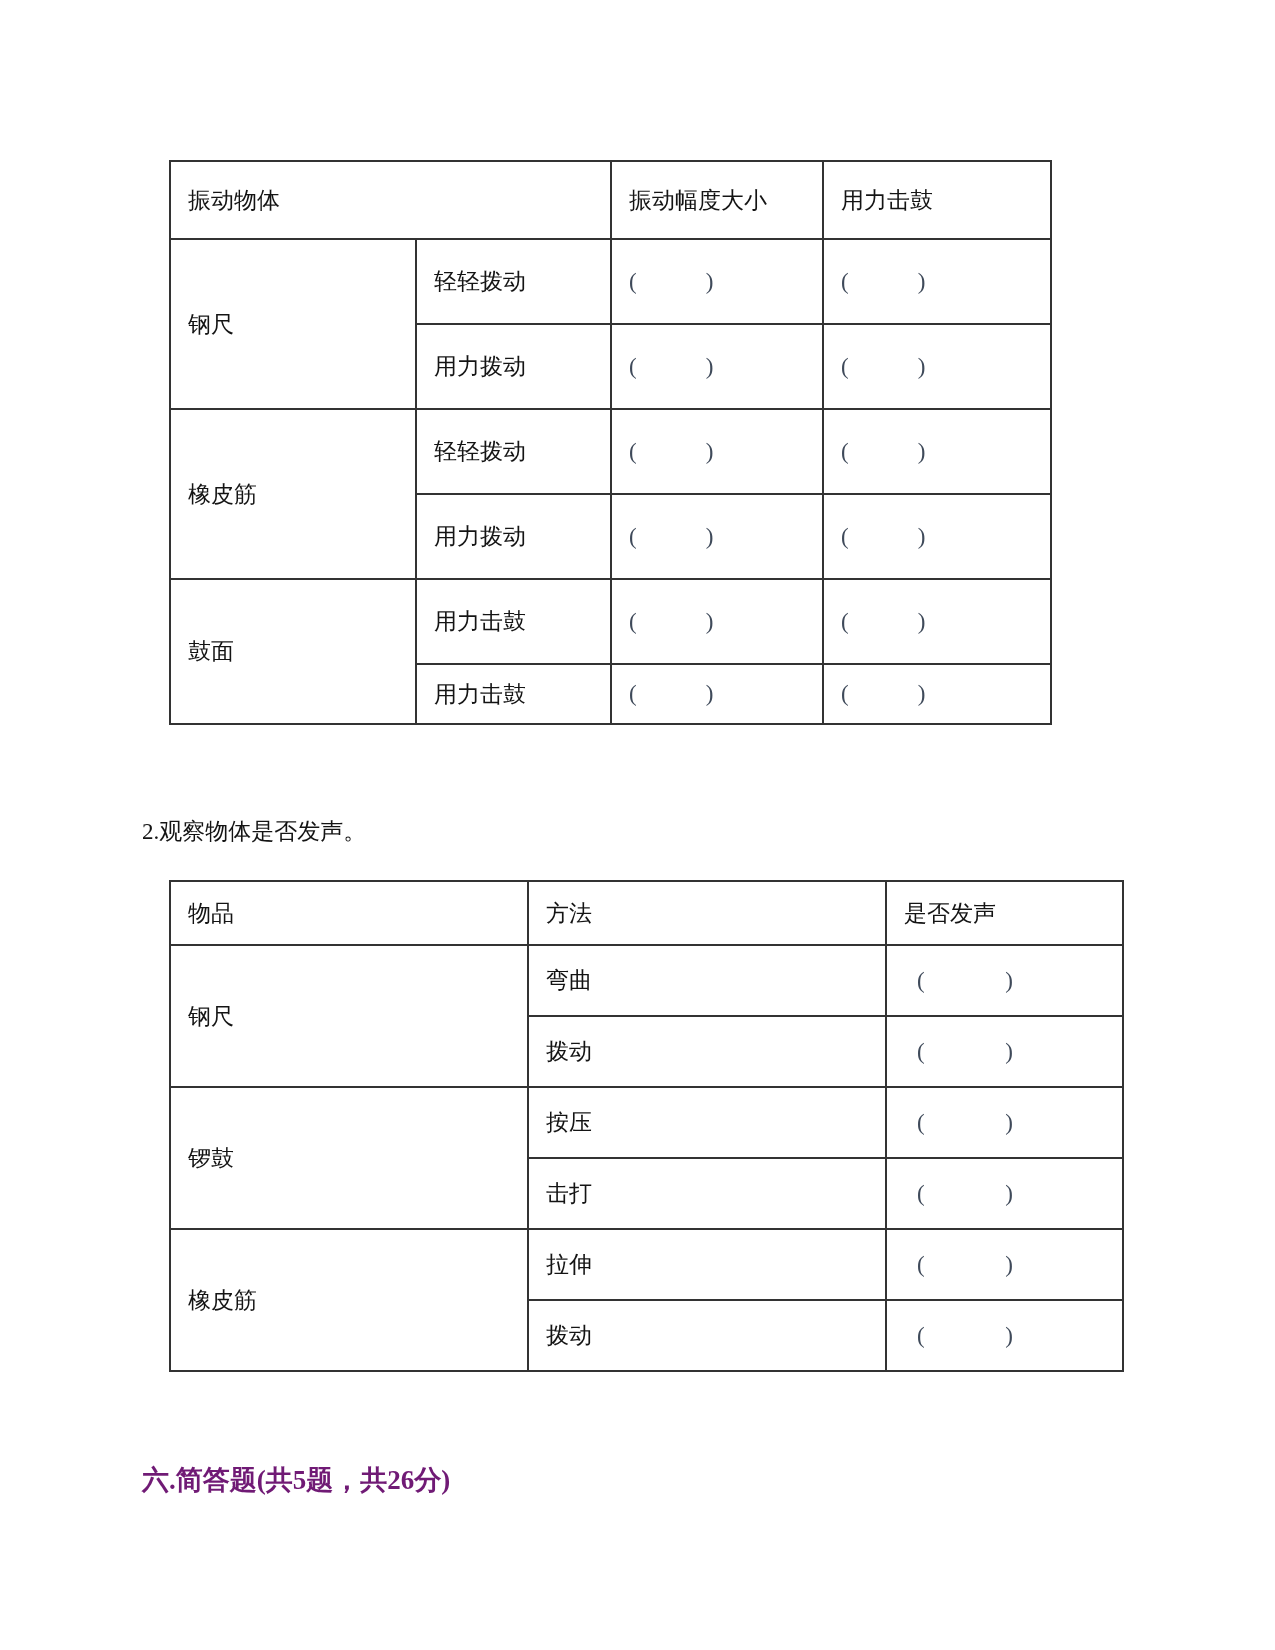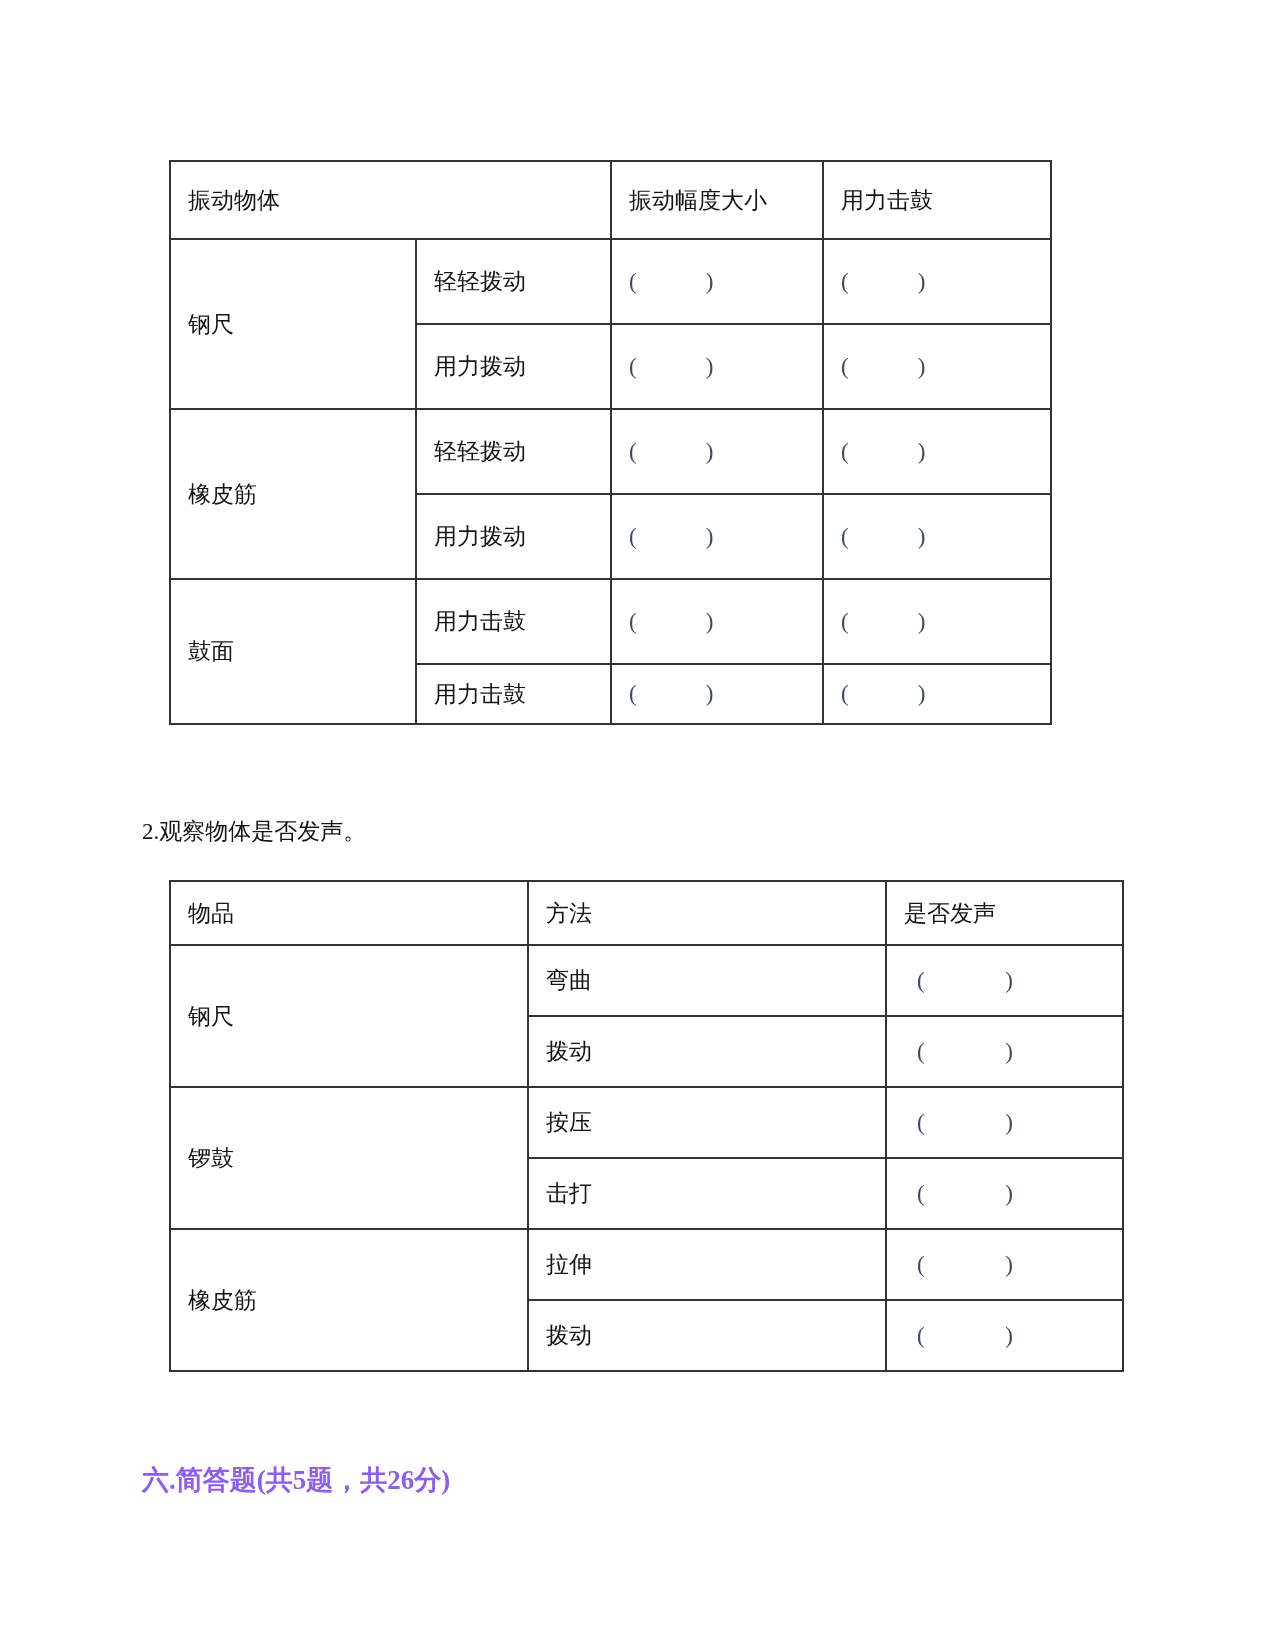--- a/index.html
+++ b/index.html
@@ -37,21 +37,21 @@
     font-size: 23px;
     line-height: 28px;
     color: #141414;
     text-align: right;
   }
   .section-heading {
     position: absolute;
     font-size: 27px;
     line-height: 32px;
     font-weight: bold;
-    color: #8b5cf6;
+    color: #701a75;
   }
 </style>
 </head>
 <body>
 
 <div class="page">
 
   <table class="sheet" id="table1" style="left:169px; top:160px; width:881px;">
     <colgroup>
       <col style="width:246px">

